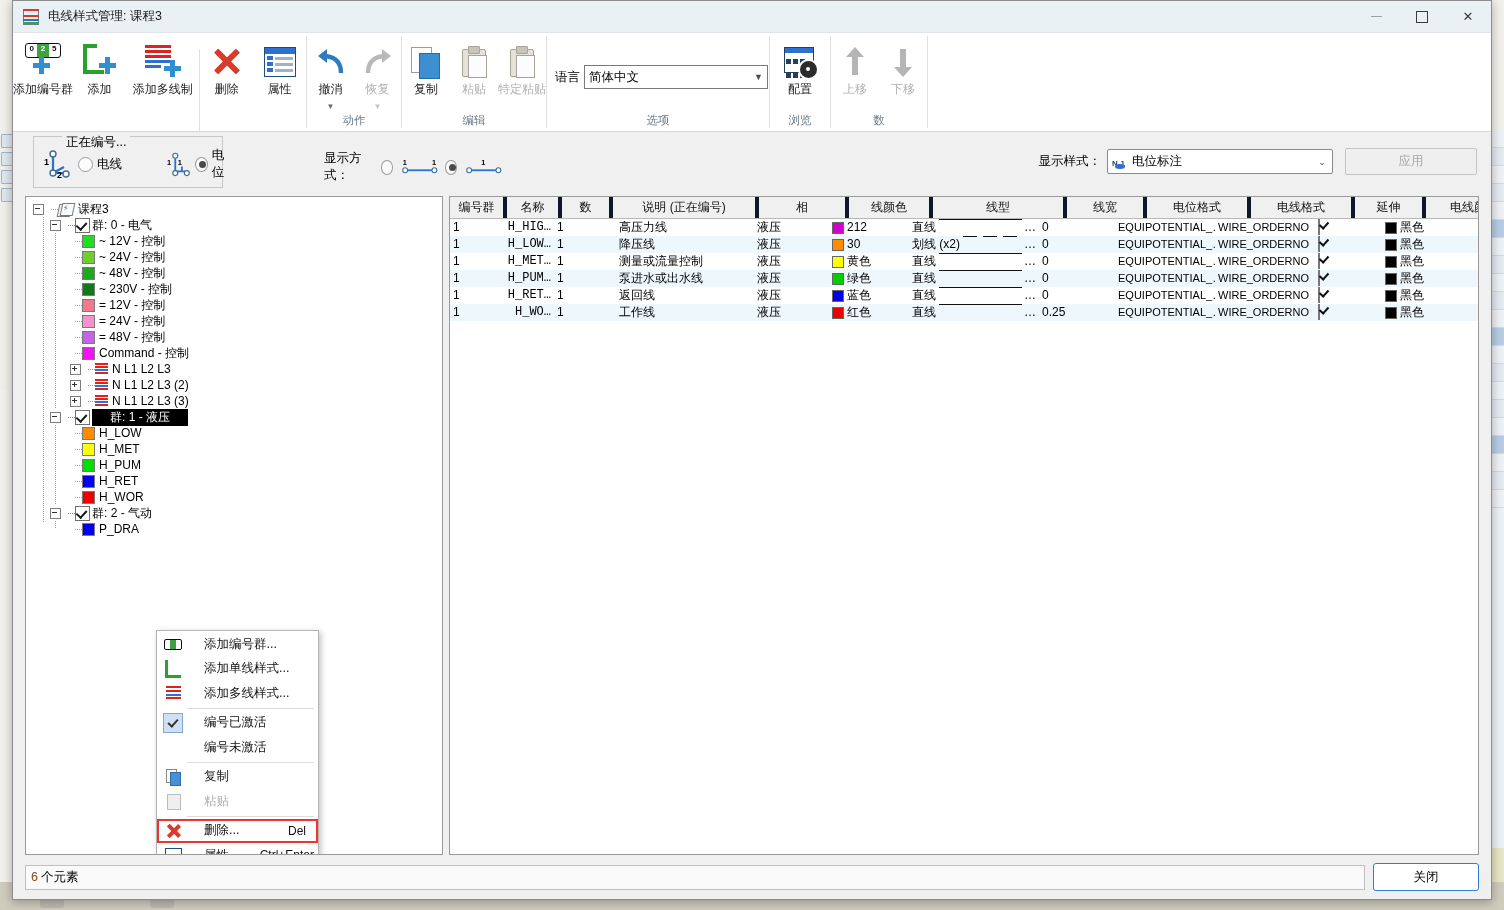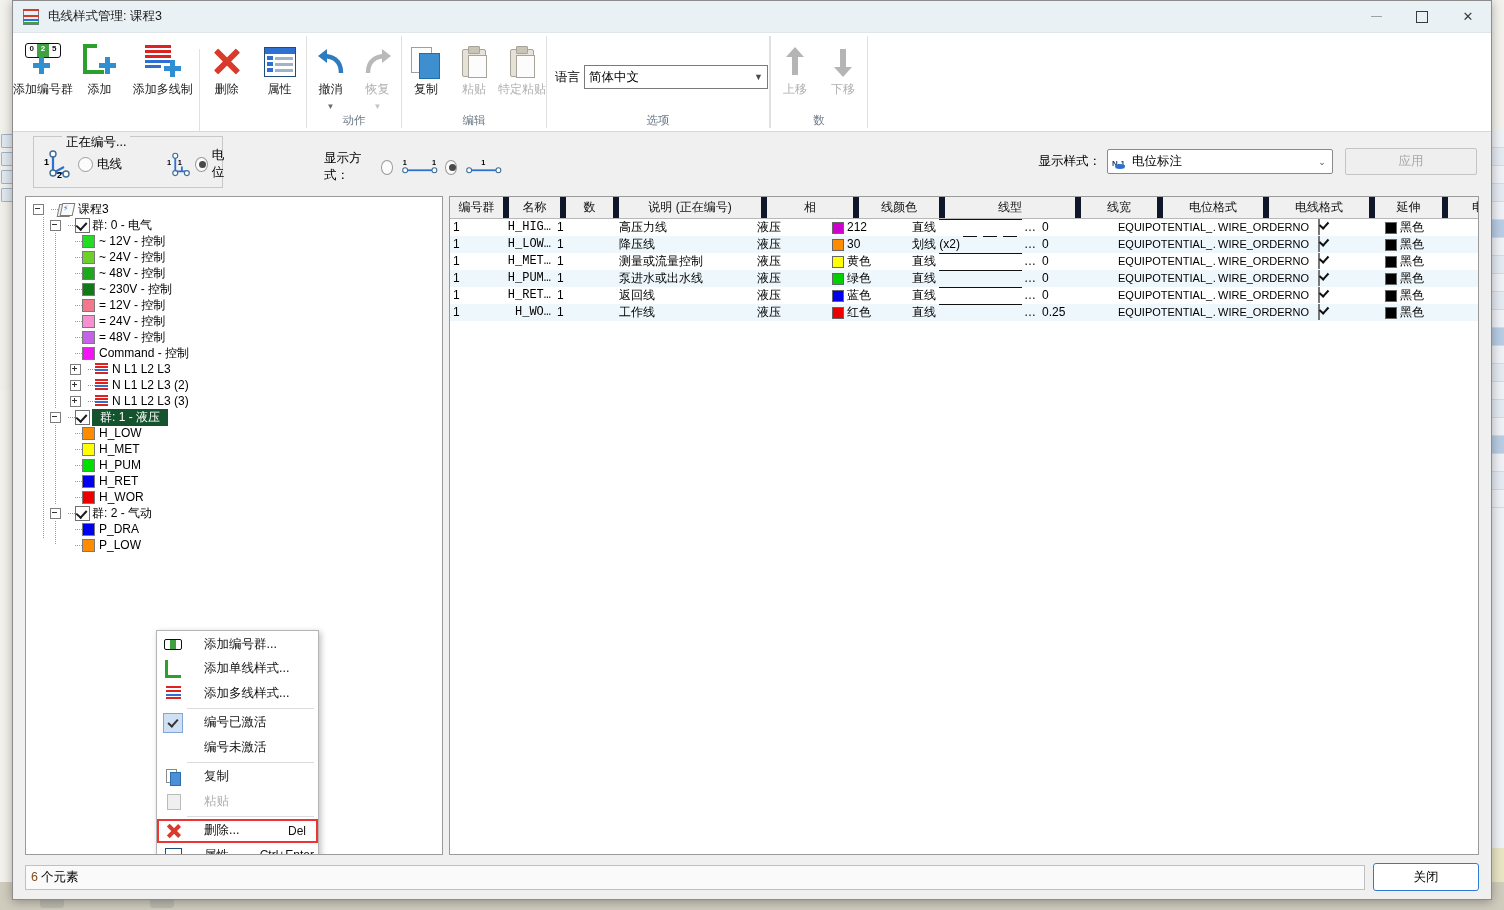--- a/index.html
+++ b/index.html
@@ -164,21 +164,21 @@
     background:repeating-linear-gradient(to right,#9a9a9a 0 1px,transparent 1px 2px);}
   .vline{position:absolute;top:0;bottom:0;width:1px;
     background:repeating-linear-gradient(to bottom,#9a9a9a 0 1px,transparent 1px 2px);}
   .cbox{width:13px;height:13px;border:1px solid #6f6f6f;background:#fff;position:relative;flex:0 0 auto;}
   .cbox.ck::after{content:"";position:absolute;left:2px;top:1px;width:5px;height:8px;
     border:solid #1a1a1a;border-width:0 2px 2px 0;transform:rotate(42deg);}
   .swatch{width:11px;height:11px;border:1px solid #7a7a7a;flex:0 0 auto;margin-right:4px;}
   .multi-ic{width:13px;height:12px;flex:0 0 auto;margin-right:4px;position:relative;}
   .multi-ic i{position:absolute;left:0;width:13px;height:2px;display:block;}
   .tlabel{margin-left:2px;}
-  .tnode.sel .tlabel{background:#14532d;color:#fff;padding:0 8px;}
+  .tnode.sel .tlabel{background:#000000;color:#fff;padding:0 18px;}
   .proj-ic{width:15px;height:13px;flex:0 0 auto;margin-right:3px;position:relative;}
   .proj-ic .pg1{position:absolute;left:0;top:1px;width:11px;height:11px;background:#f2f2f2;border:1px solid #7a7a7a;transform:skewX(-12deg);}
   .proj-ic .pg2{position:absolute;left:3px;top:0;width:11px;height:11px;background:#fafafa;border:1px solid #7a7a7a;transform:skewX(-12deg);}
   .proj-ic .bolt{position:absolute;left:5px;top:2px;font-size:8px;color:#2e6fd2;line-height:8px;}
 
   
   #ctxmenu{position:absolute;left:130px;top:433px;width:161px;background:#fff;
     border:1px solid #b4b4b4;box-shadow:2px 2px 6px rgba(0,0,0,.25);z-index:50;padding:1px 0;}
   .mi{height:24.5px;display:flex;align-items:center;font-size:12.5px;color:#111;padding-left:4px;position:relative;}
   .mi .mico{width:24px;height:20px;display:flex;align-items:center;justify-content:center;flex:0 0 auto;}
@@ -204,21 +204,21 @@
   .mico .mi-cp .b1{position:absolute;left:0;top:0;width:9px;height:12px;background:#fff;border:1px solid #8a8a8a;}
   .mico .mi-cp .b2{position:absolute;left:4px;top:3px;width:9px;height:12px;background:#4a90d9;border:1px solid #2d6ea8;}
   .mico .mi-pst{width:15px;height:16px;position:relative;}
   .mico .mi-pst .c{position:absolute;left:1px;top:1px;width:12px;height:14px;background:#efefef;border:1px solid #bbb;}
   .mico .mi-prop{width:15px;height:13px;border:1px solid #1f4e79;background:#fff;}
   .mico .mi-prop .h{height:3px;background:#2e6fd2;}
   .mico .mi-prop .l{height:2px;margin:1.5px 2px 0 2px;background:#7fa8d8;}
 
   
   #ghead{display:flex;height:21px;background:#f0f0f0;border-bottom:1px solid #b8b8b8;}
-  .gh{border-right:6px solid #0f172a;display:flex;align-items:center;justify-content:center;
+  .gh{border-right:4px solid #0f172a;display:flex;align-items:center;justify-content:center;
     font-size:12px;color:#111;overflow:hidden;white-space:nowrap;flex:0 0 auto;}
   .grow{display:flex;height:17px;align-items:center;font-size:12px;white-space:nowrap;}
   .grow.alt{background:#eef7fb;}
   .gc{flex:0 0 auto;overflow:hidden;height:17px;line-height:17px;padding:0 3px;box-sizing:border-box;}
   .gc.l{text-align:left;}
   .gc.r{text-align:right;font-family:Liberation Mono, monospace;}
   .colorcell{display:flex;align-items:center;height:17px;}
   .colorcell .sw{width:10px;height:10px;border:1px solid #666;margin-right:3px;flex:0 0 auto;}
   .linecell{display:flex;align-items:flex-start;height:17px;}
   .linecell .nm{margin-right:3px;}
@@ -446,20 +446,34 @@
           <div class="combo" style="width:178px;">
             <span class="cv">简体中文</span>
             <span class="cb">▼</span>
           </div>
         </div>
       </div>
       <div class="rgroup-title">选项</div>
     </div>
     <div class="rsep" style="height:92px;margin:3px 0;"></div>
 
+    <div class="rgroup" style="width:60px;">
+      <div class="rgroup-body">
+        <div class="rbtn" style="width:60px">
+          <div class="glyph">
+              <div class="ic ic-cfg">
+            <div class="win"><div class="bar"></div><span class="cell"></span><span class="cell"></span><span class="cell"></span><br><span class="cell"></span><span class="cell"></span><span class="cell"></span></div>
+            <div class="gear"></div>
+          </div>
+            </div>
+          <div class="lab">配置</div>
+        </div>
+      </div>
+      <div class="rgroup-title">浏览</div>
+    </div>
     <div class="rsep" style="height:92px;margin:3px 0;"></div>
 
     <div class="rgroup" style="width:96px;">
       <div class="rgroup-body">
         <div class="rbtn dis" style="width:48px">
           <div class="glyph">
               <div class="arr up">
                 <div class="head"></div>
                 <div class="stem"></div>
               </div>
@@ -699,25 +713,20 @@
             <span class="cbox ck"></span>
             <span class="tlabel">群: 2 - 气动</span>
           </div>
           <div style="position:relative;padding-left:37px;">
             <span class="vline" style="left:23px;top:0;bottom:8px;"></span>
             <div class="tnode">
                 <span class="dots"></span>
                 <span class="swatch" style="background:#0000ee"></span>
                 <span>P_DRA</span>
               </div>
-            <div class="tnode">
-                <span class="dots"></span>
-                <span class="swatch" style="background:#ff8c00"></span>
-                <span>P_LOW</span>
-              </div>
           </div>
         </div>
       </div>
 
       <div id="ctxmenu">
         <div class="mi">
           <span class="mico">
               <span class="mi-numgrp">
                 <i></i>
                 <i class="g"></i>

